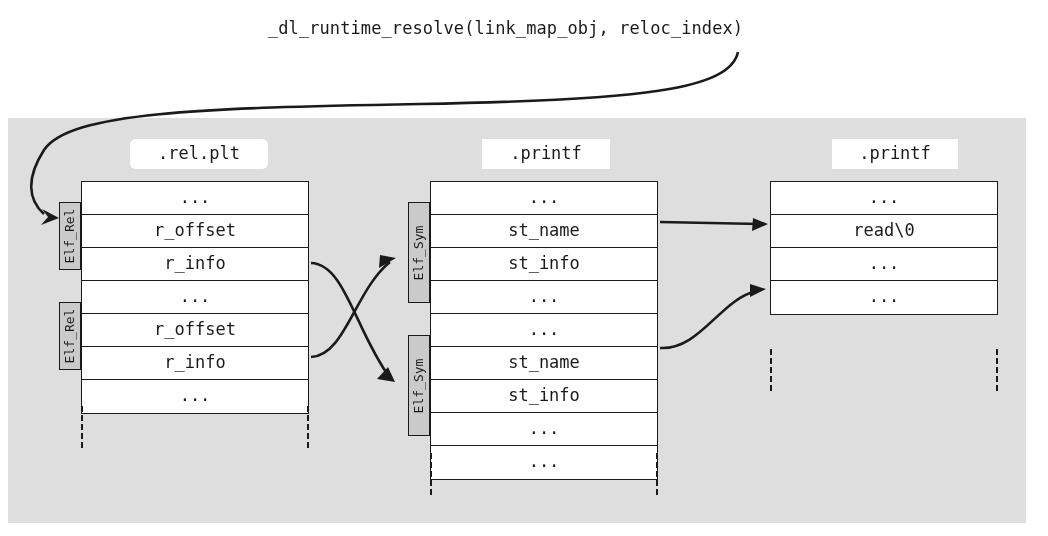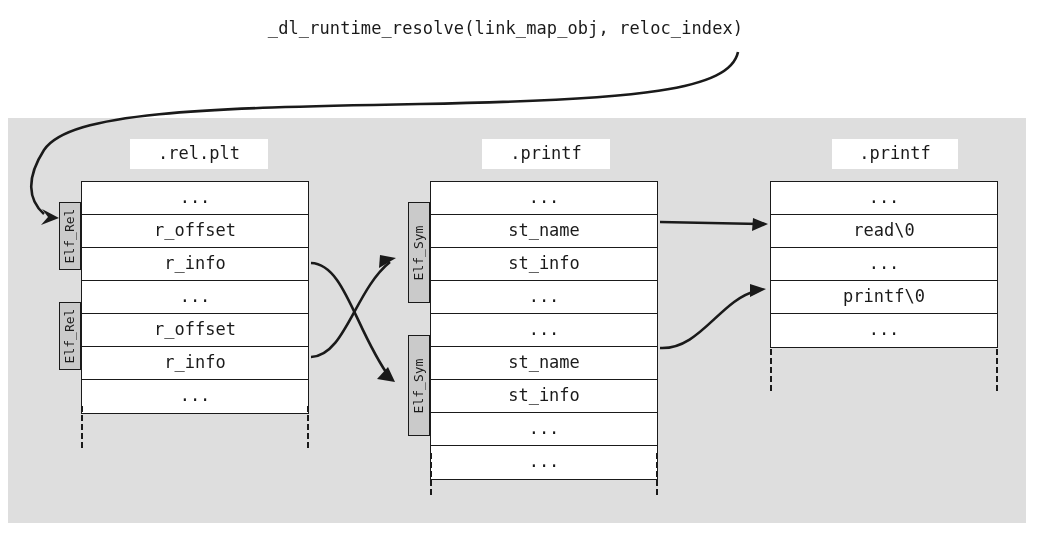--- a/index.html
+++ b/index.html
@@ -115,21 +115,21 @@
   }
 </style>
 </head>
 <body>
 
 <div id="gray-panel"></div>
 
 <div id="caption">_dl_runtime_resolve(link_map_obj, reloc_index)</div>
 
 <div class="section" id="sec-rel-plt">
-  <div class="section-label" style="left:130px; top:139px; width:116px;">.rel.plt</div>
+  <div class="section-label" style="left:130px; top:139px; width:116px;border-radius:6px;">.rel.plt</div>
 
   <div class="table" style="left:81px; top:181px; width:228px;">
     <div class="row center">...</div>
     <div class="row left">r_offset</div>
     <div class="row left">r_info</div>
     <div class="row center">...</div>
     <div class="row left">r_offset</div>
     <div class="row left">r_info</div>
     <div class="row center">...</div>
   </div>
@@ -171,21 +171,20 @@
   <div class="dash-leg" style="left:656px; top:453px; height:42px;"></div>
 </div>
 
 <div class="section" id="sec-dynstr">
   <div class="section-label" style="left:832px; top:139px; width:104px;">.printf</div>
 
   <div class="table" style="left:770px; top:181px; width:228px;">
     <div class="row center">...</div>
     <div class="row left">read\0</div>
     <div class="row center">...</div>
-    <div class="row left">printf\0</div>
     <div class="row center">...</div>
   </div>
 
   <div class="dash-leg" style="left:770px; top:349px; height:42px;"></div>
   <div class="dash-leg" style="left:996px; top:349px; height:42px;"></div>
 </div>
 
 <svg id="arrows" viewBox="0 0 1048 536">
 
   <path d="M 738,52 C 730,90 640,100 420,104 C 200,108 70,112 44,150 C 26,178 28,200 44,214"></path>

